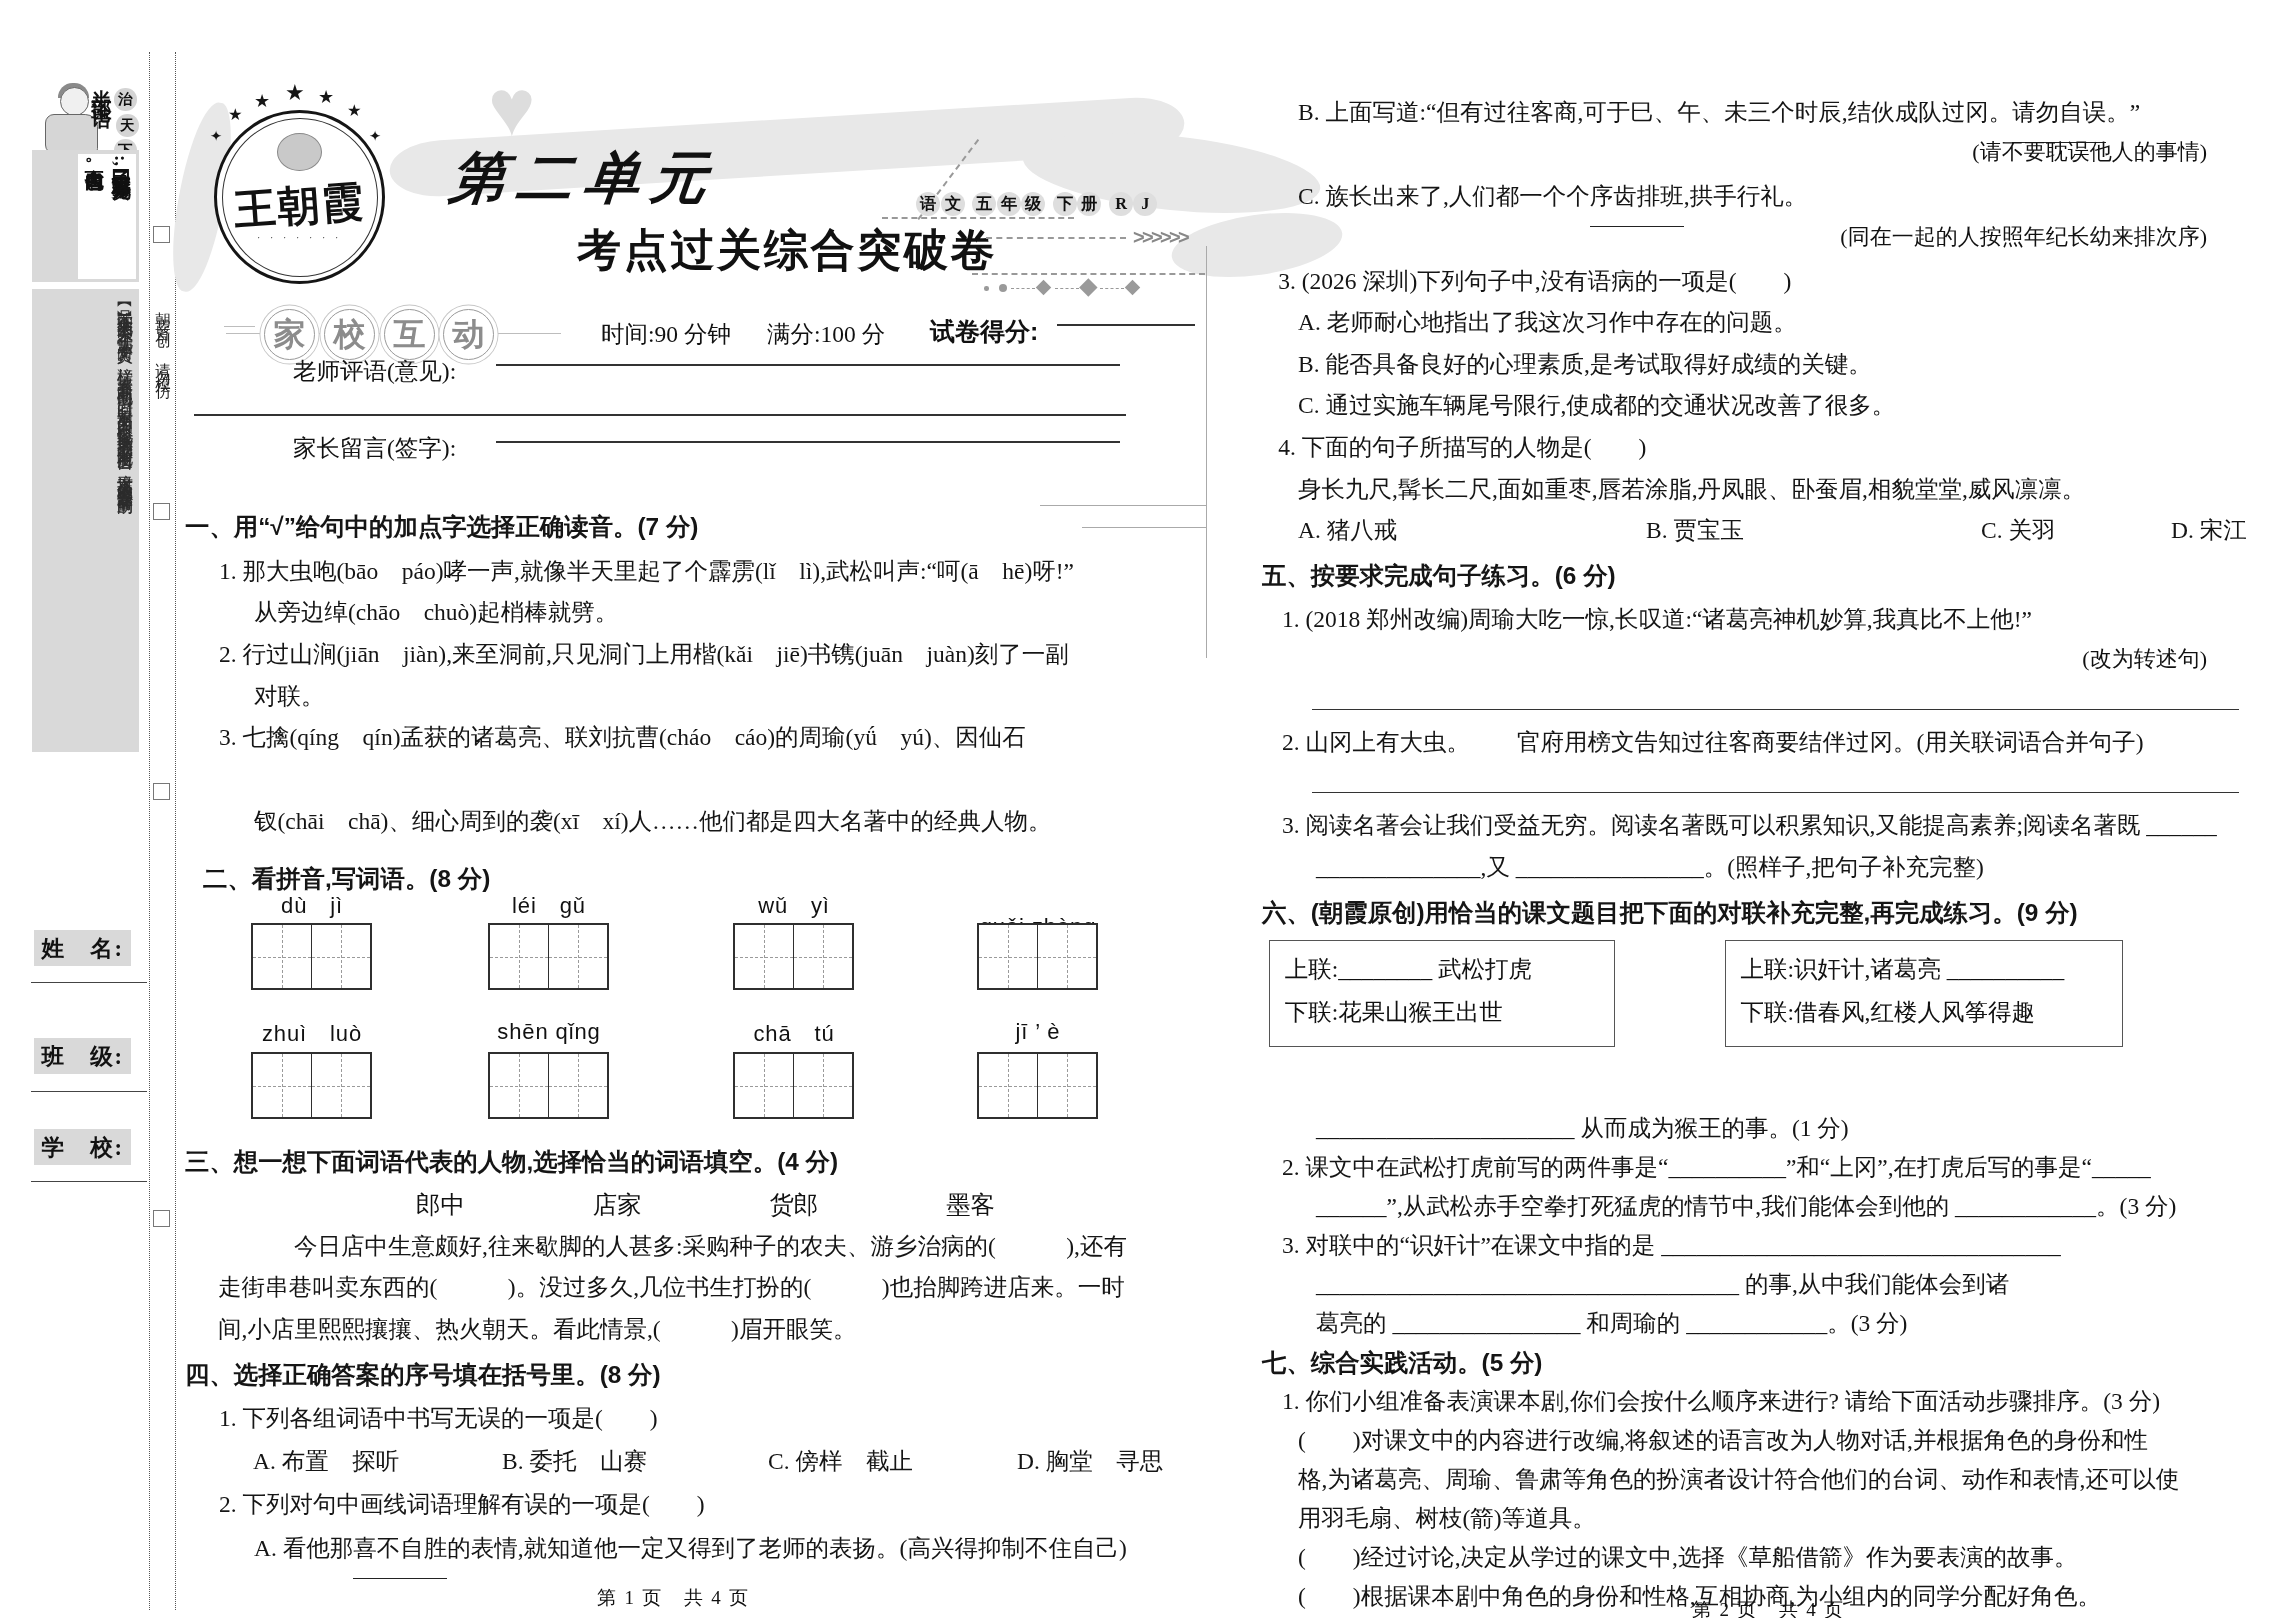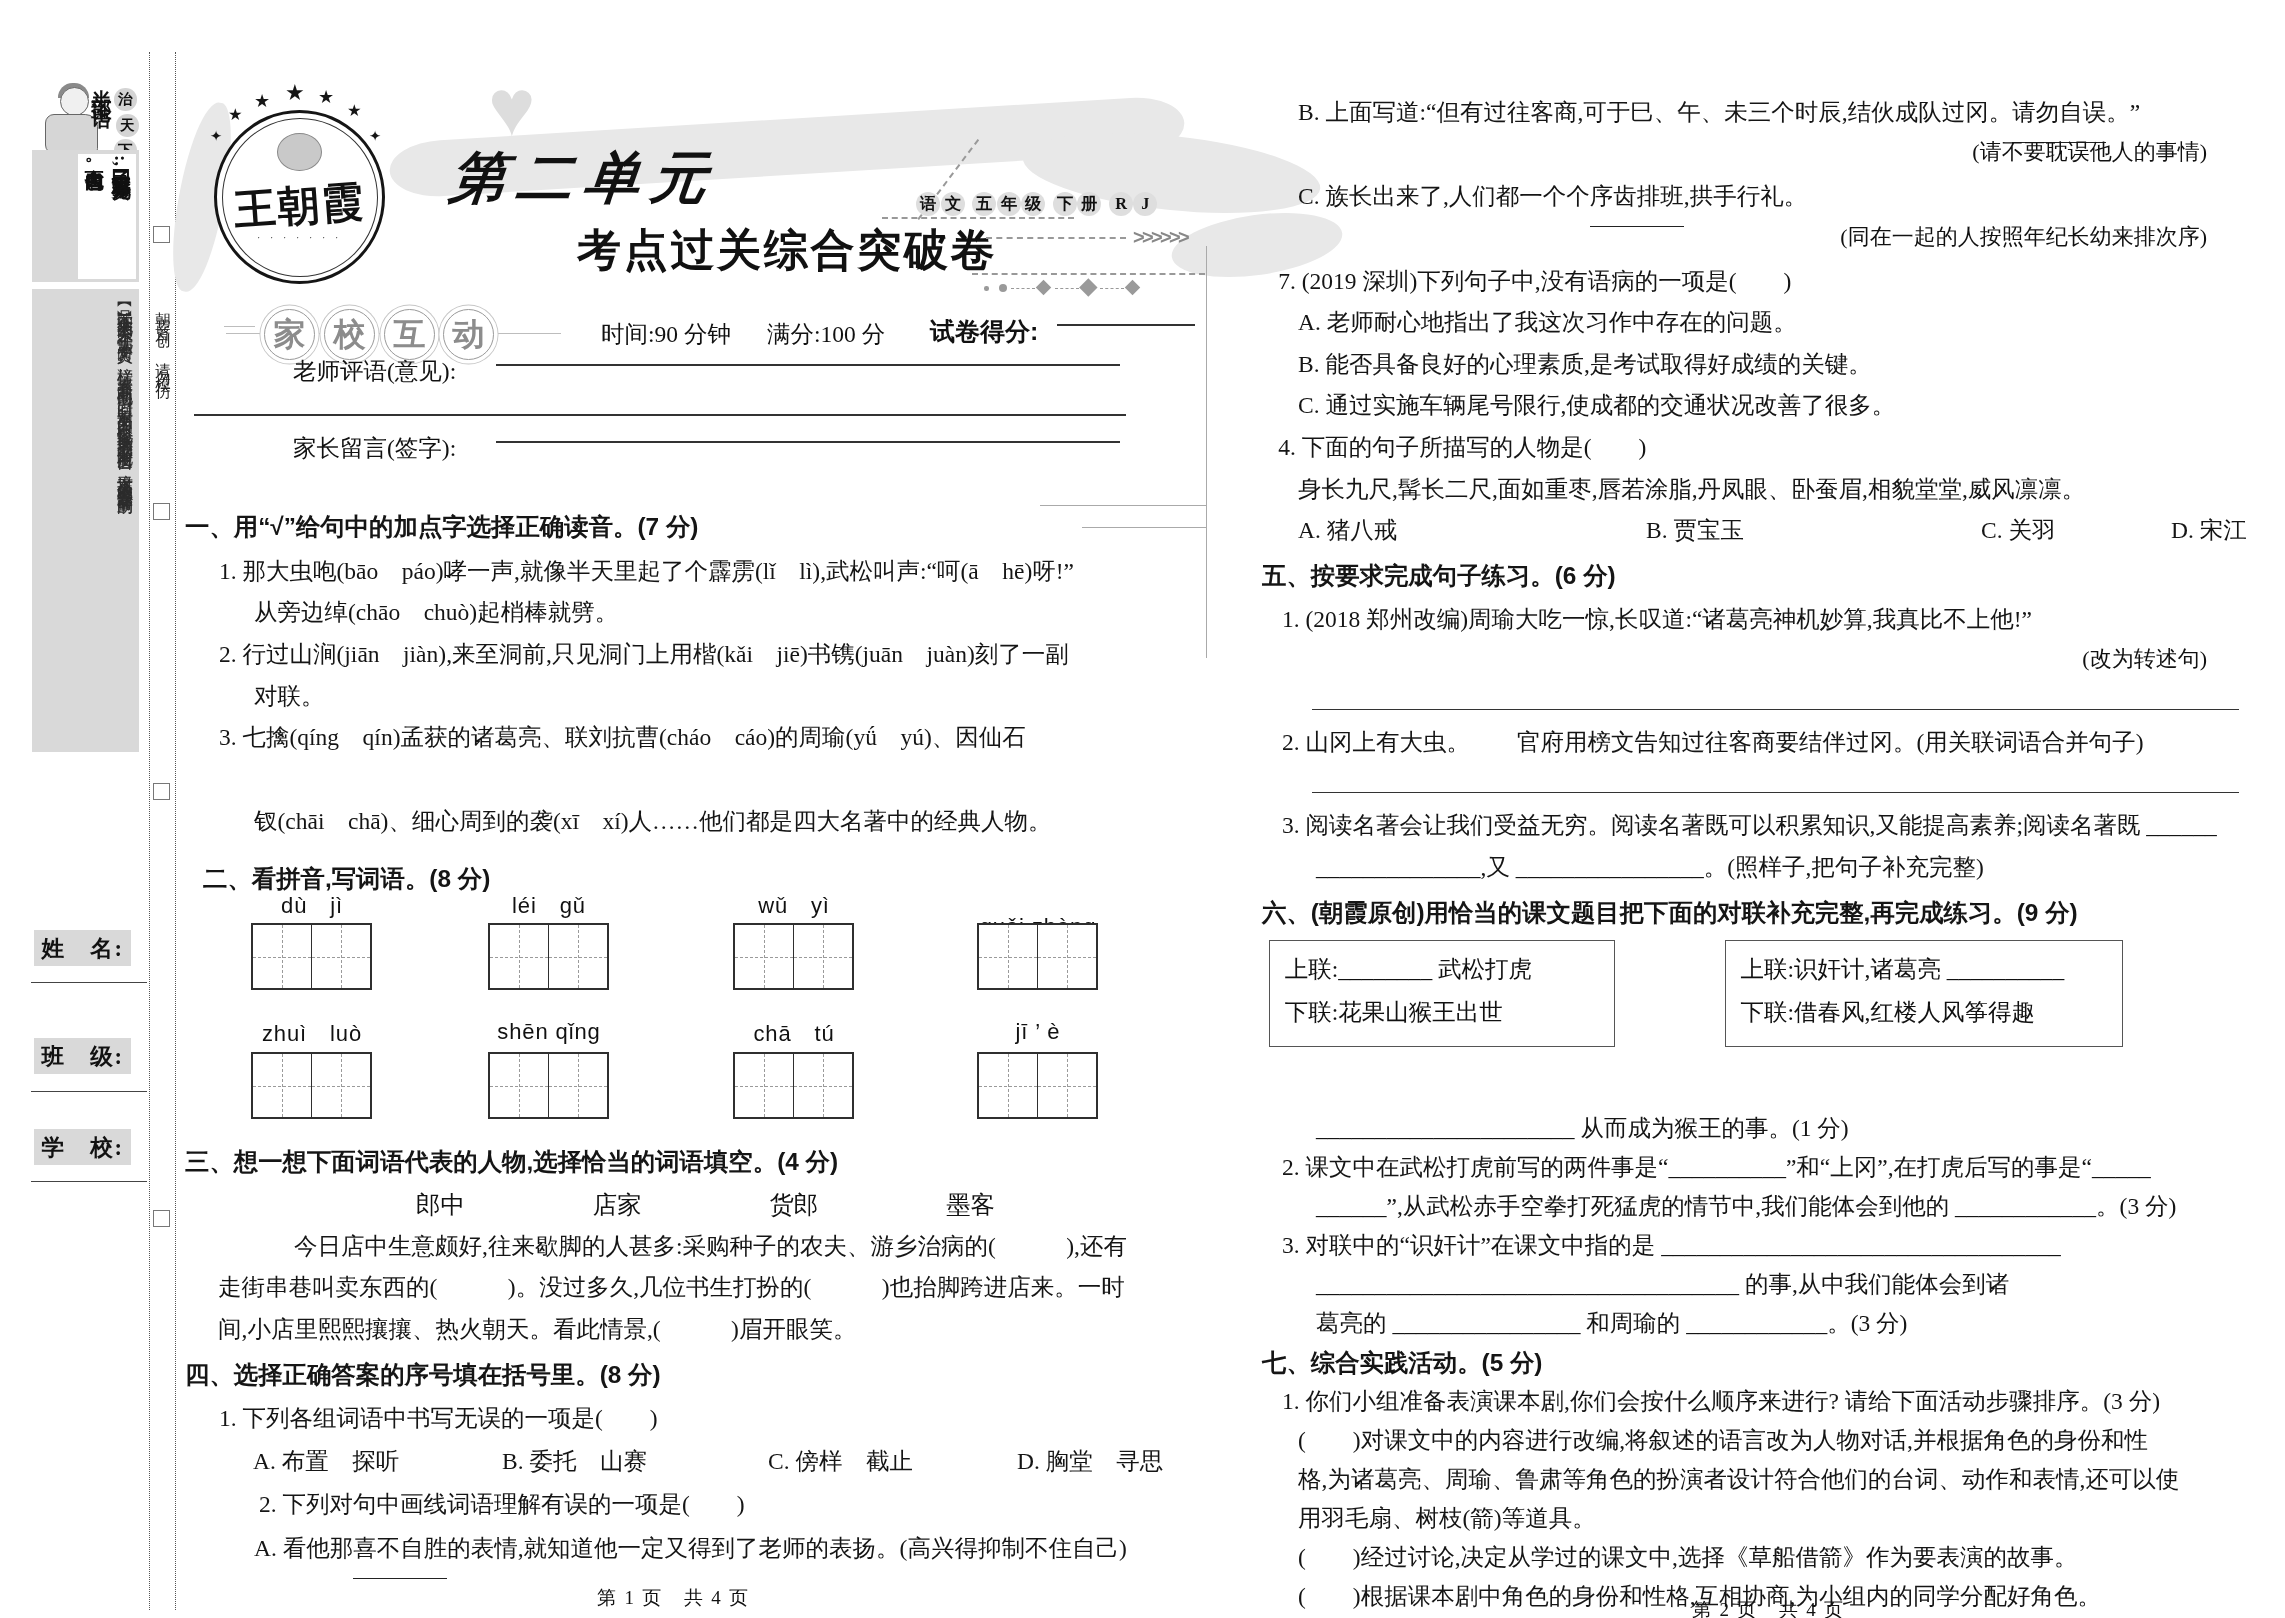--- a/index.html
+++ b/index.html
@@ -282,38 +282,38 @@
   <div class="ln" style="top:807px;left:33px;">间,小店里熙熙攘攘、热火朝天。看此情景,(　　　)眉开眼笑。</div>
 
   <div class="ln hd" style="top:852px;left:0;">四、选择正确答案的序号填在括号里。(8 分)</div>
   <div class="ln" style="top:896px;left:34px;">1. 下列各组词语中书写无误的一项是(　　)</div>
   <div class="abs" style="top:939px;left:0;width:100%;height:31px;">
     <span class="ln" style="left:68px;top:0;">A. 布置　探听</span>
     <span class="ln" style="left:317px;top:0;">B. 委托　山赛</span>
     <span class="ln" style="left:583px;top:0;">C. 傍样　截止</span>
     <span class="ln" style="left:832px;top:0;">D. 胸堂　寻思</span>
   </div>
-  <div class="ln" style="top:982px;left:34px;margin-left:40px;">2. 下列对句中画线词语理解有误的一项是(　　)</div>
+  <div class="ln" style="top:982px;left:34px;">2. 下列对句中画线词语理解有误的一项是(　　)</div>
   <div class="ln" style="top:1026px;left:69px;">
     <span>A. 看他那</span><span class="u">喜不自胜</span><span>的表情,就知道他一定又得到了老师的表扬。(高兴得抑制不住自己)</span>
   </div>
   <div class="pfoot" style="top:1078px;">第 1 页　共 4 页</div>
 </div>
 
 <div class="page" style="left:1262px;top:81px;width:1013px;height:1537px;">
   <div class="ln" style="top:16.3px;left:36px;">
     <span>B. 上面写道:“但有过往客商,可于巳、午、未三个时辰,结伙成队过冈。</span><span class="u">请勿自误</span><span>。”</span>
   </div>
   <div class="note" style="top:56px;">(请不要耽误他人的事情)</div>
   <div class="ln" style="top:100px;left:36px;">
     <span>C. 族长出来了,人们都一个个</span><span class="u">序齿排班</span><span>,拱手行礼。</span>
   </div>
   <div class="note" style="top:141px;">(同在一起的人按照年纪长幼来排次序)</div>
 
-  <div class="ln" style="top:185px;left:16.3px;">7. (2019 深圳)下列句子中,没有语病的一项是(　　)</div>
+  <div class="ln" style="top:185px;left:16.3px;">3. (2026 深圳)下列句子中,没有语病的一项是(　　)</div>
   <div class="ln" style="top:226px;left:36px;">A. 老师耐心地指出了我这次习作中存在的问题。</div>
   <div class="ln" style="top:268px;left:36px;">B. 能否具备良好的心理素质,是考试取得好成绩的关键。</div>
   <div class="ln" style="top:309px;left:36px;">C. 通过实施车辆尾号限行,使成都的交通状况改善了很多。</div>
 
   <div class="ln" style="top:351px;left:16.3px;">4. 下面的句子所描写的人物是(　　)</div>
   <div class="ln" style="top:393px;left:36px;">身长九尺,髯长二尺,面如重枣,唇若涂脂,丹凤眼、卧蚕眉,相貌堂堂,威风凛凛。</div>
   <div class="abs" style="top:434px;left:0;width:100%;height:31px;">
     <span class="ln" style="left:36px;top:0;">A. 猪八戒</span>
     <span class="ln" style="left:384px;top:0;">B. 贾宝玉</span>
     <span class="ln" style="left:719px;top:0;">C. 关羽</span>

